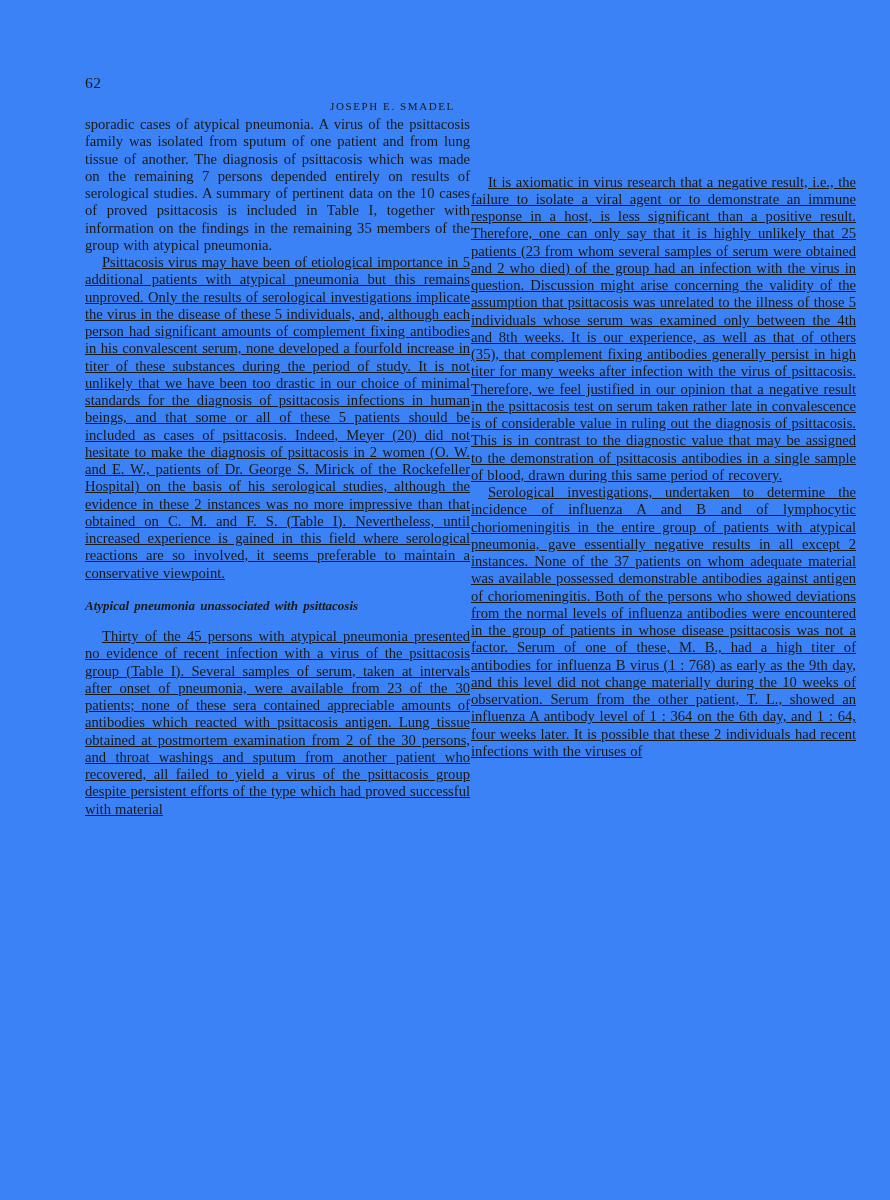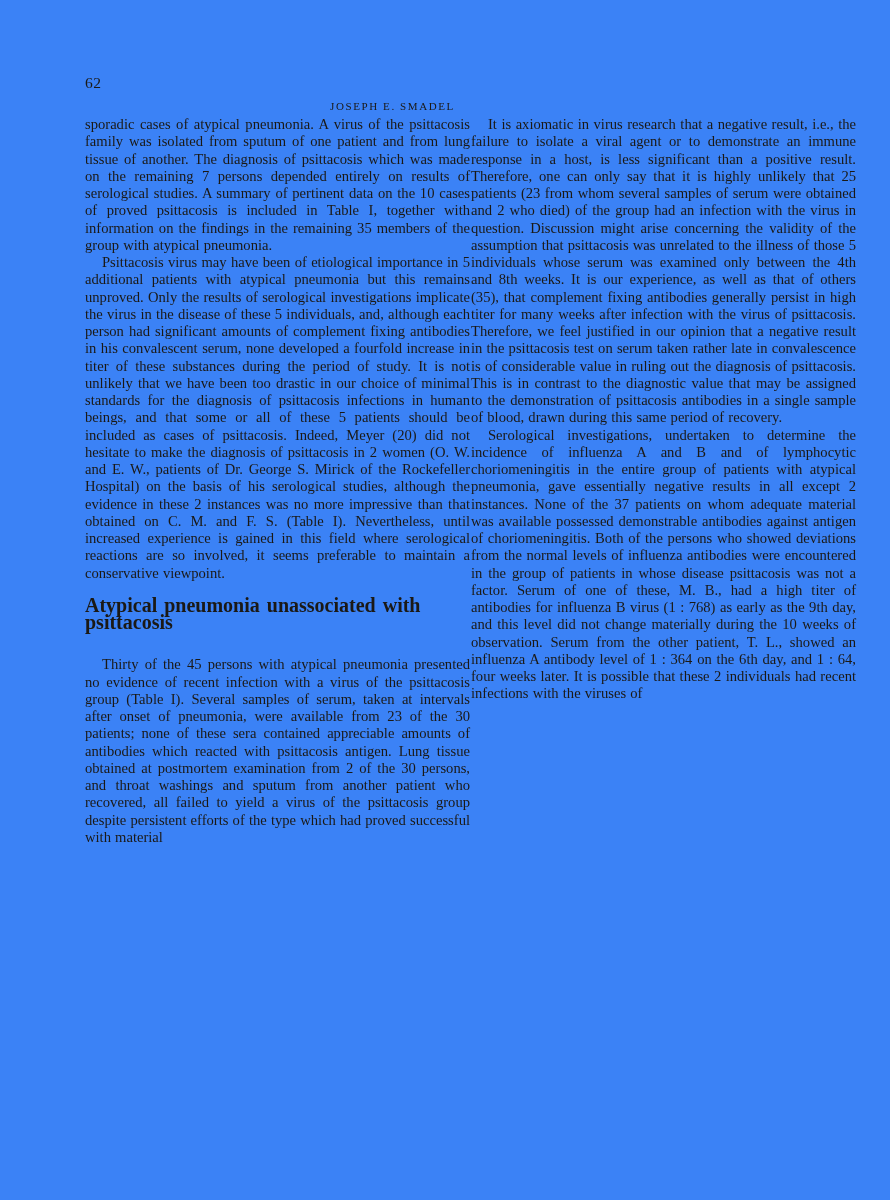--- a/index.html
+++ b/index.html
@@ -35,37 +35,40 @@
     top: 78px;
     font-size: 11px;
     font-weight: normal;
     letter-spacing: 1.6px;
     margin-top: 22px;
   }
   .columns {
     display: flex;
     padding: 4px 34px 0 85px;
     gap: 1px;
+    align-items: center;
   }
   .col {
     flex: 1 1 0;
     font-size: 14.6px;
     line-height: 17.25px;
     text-align: justify;
   }
   .col p {
     margin: 0;
     word-spacing: 0.5px;
   }
   .col p.indent {
     text-indent: 17px;
+    text-decoration: underline;
   }
   .section-heading {
-    font-size: 20px;
-    margin: 15px 0 25px 0;
+    font-style: italic;
+    font-size: 13px;
+    margin: 15px 0 14px 0;
     text-align: left;
     word-spacing: 2px;
   }
 </style>
 </head>
 <body>
 
 <div class="page">
 
   <div class="header">

